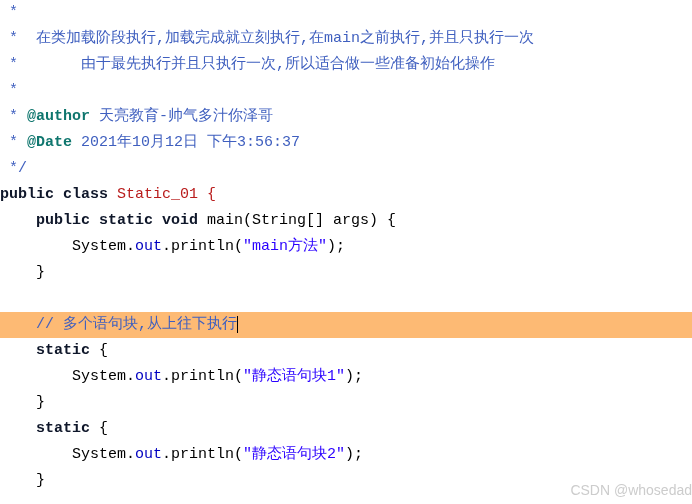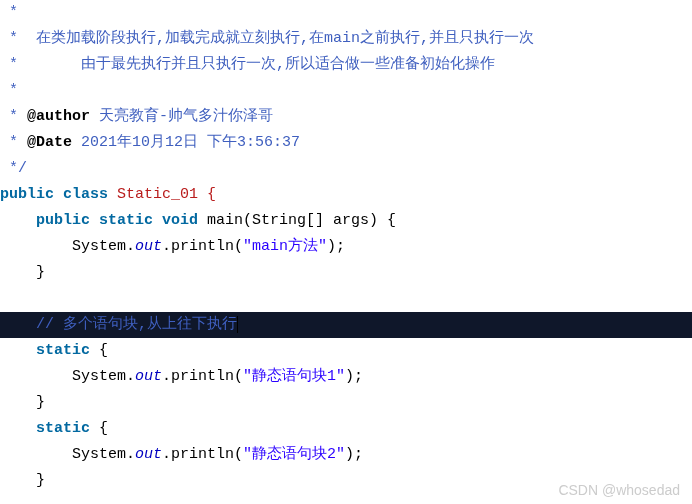--- a/index.html
+++ b/index.html
@@ -15,32 +15,32 @@
     .editor {
       display: flex;
       height: 100%;
     }
     .code {
       flex: 1;
       line-height: 26px;
       white-space: pre;
     }
     .line { height: 26px; }
-    .line.highlight { background: #0f172a; }
+    .line.highlight { background: #fdba74; }
     .comment { color: #3f5fbf; }
-    .tag { color: #000000; font-weight: bold; }
-    .keyword { color: #0369a1; font-weight: bold; text-align: right; }
-    .static-italic { color: #0000c0; font-style: italic; }
+    .tag { color: #0f766e; font-weight: bold; }
+    .keyword { color: #0f172a; font-weight: bold; text-align: right; }
+    .static-italic { color: #0000c0; }
     .method { color: #000000; text-align: center; }
     .type { color: #b91c1c; }
     .string { color: #2a00ff; }
     .watermark {
       position: absolute;
       bottom: 6px;
-      right: 12px;
+      right: 0;
       color: #cccccc;
       font-family: Arial, sans-serif;
       font-size: 14px;
     }
     .cursor {
       display: inline-block;
       width: 1px;
       height: 17px;
       background: #000;
       vertical-align: middle;

